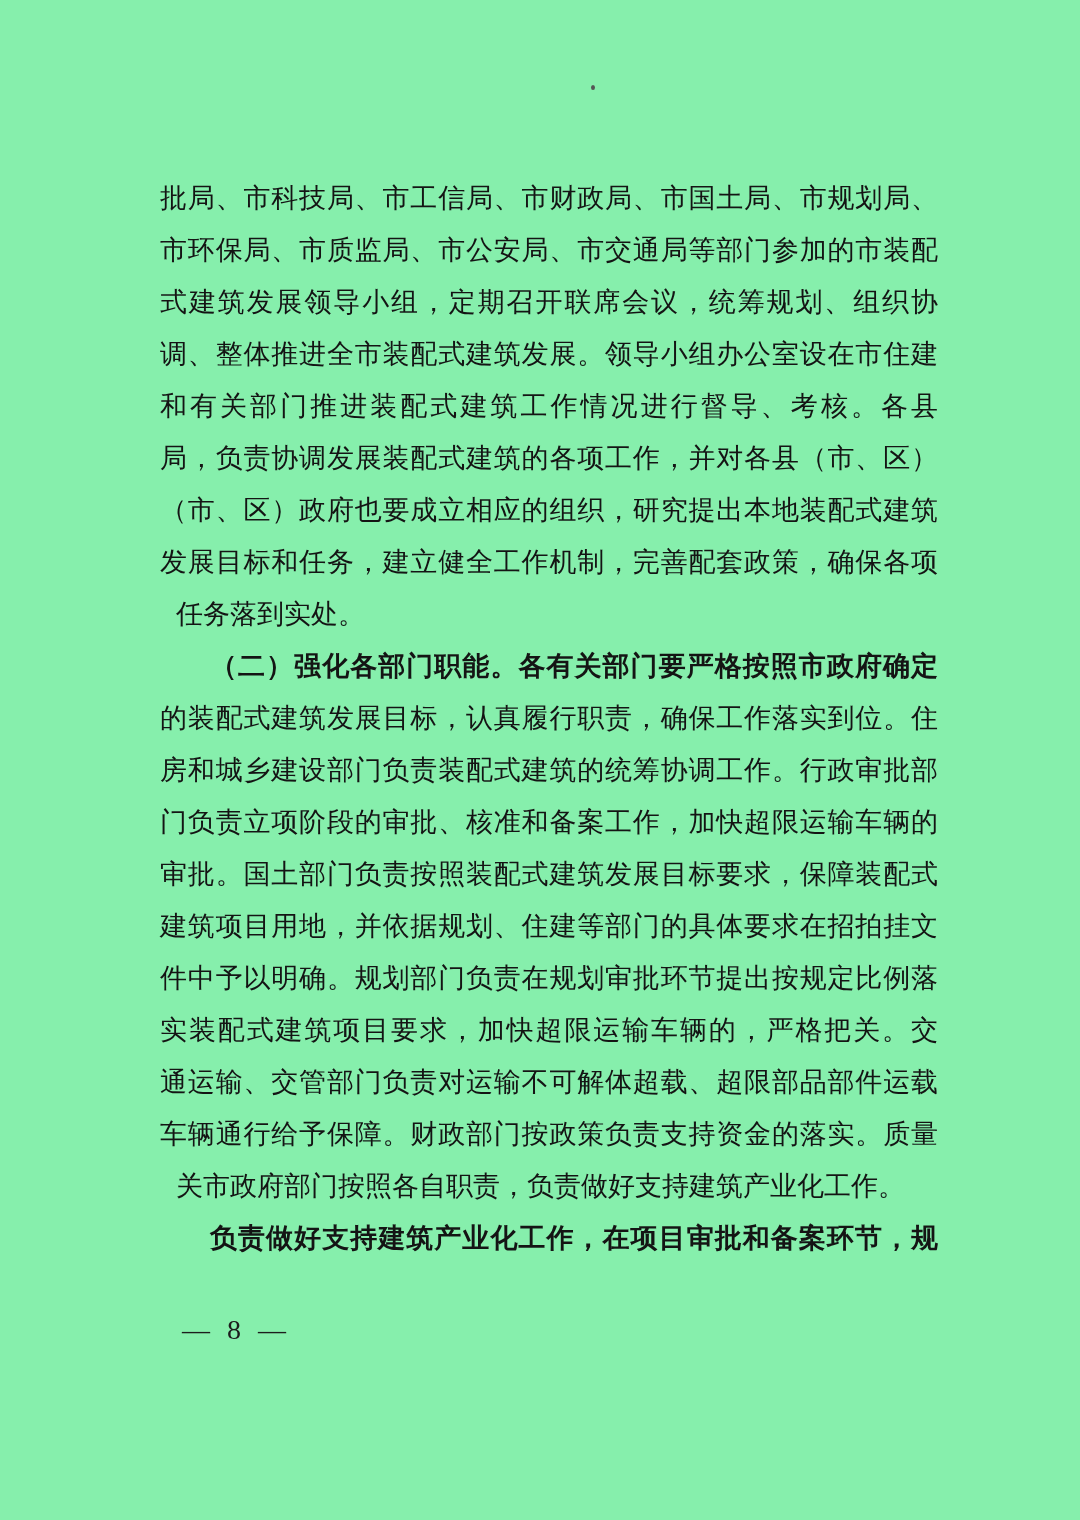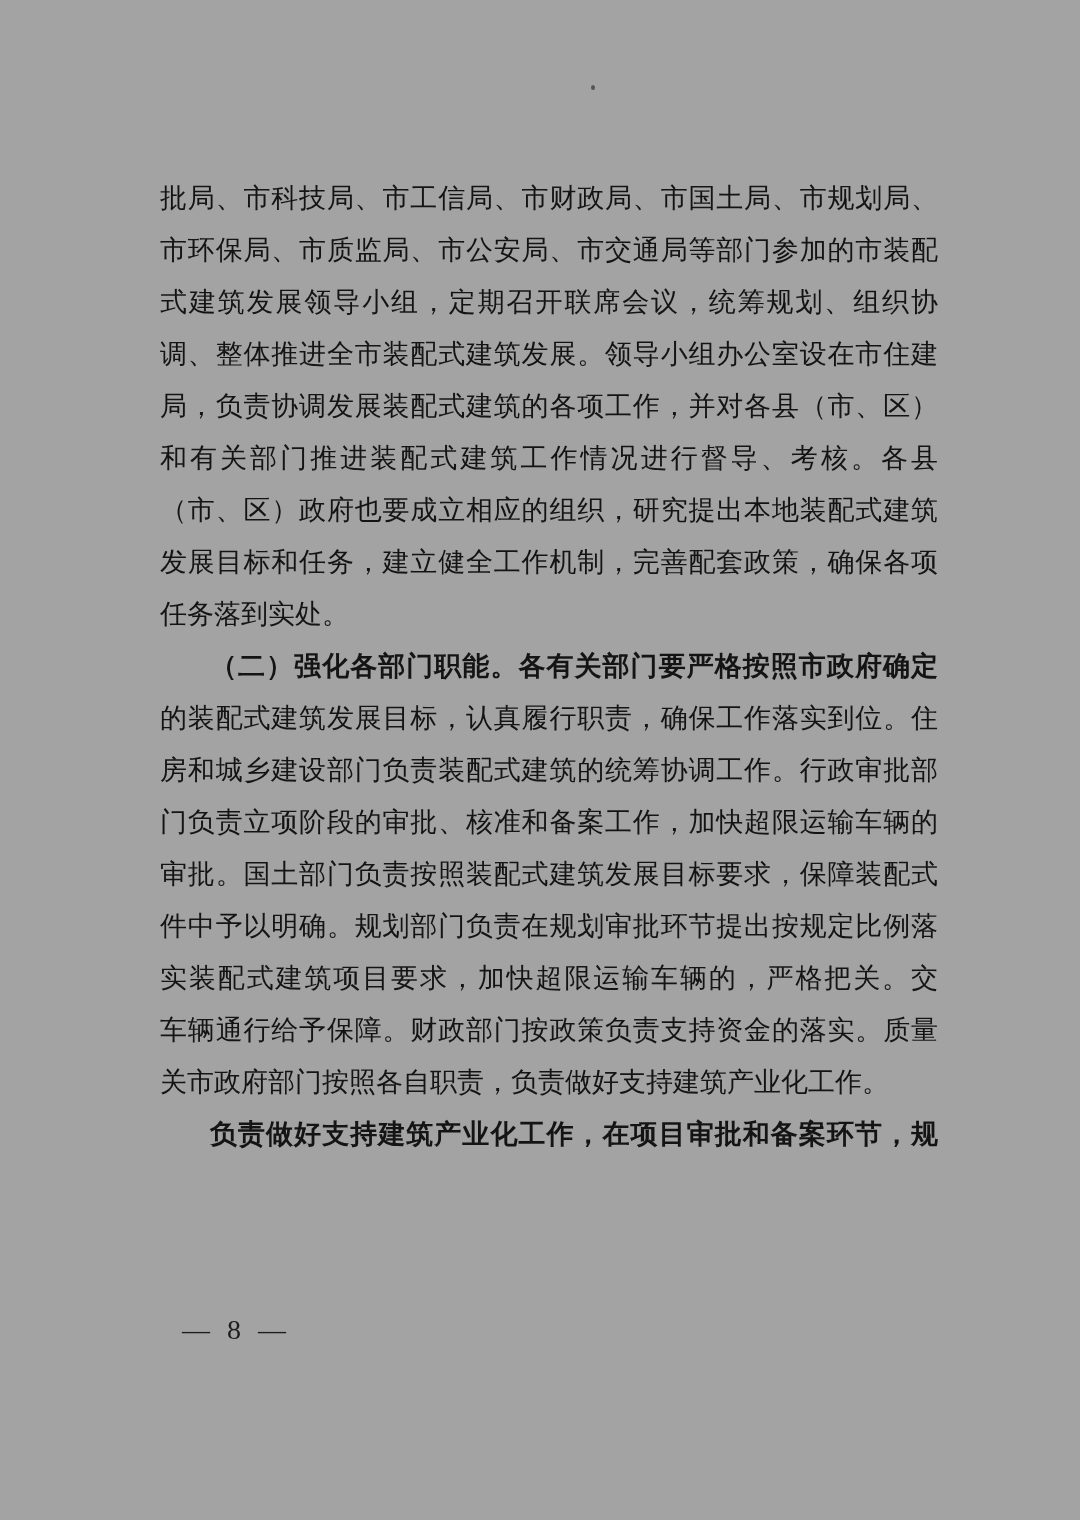--- a/index.html
+++ b/index.html
@@ -10,39 +10,40 @@
     width: 1080px;
     height: 1520px;
     position: relative;
     background: #fbfbfa;
     font-family: "Liberation Serif", "DejaVu Serif", serif;
     overflow: hidden;
   }
   .page {
     position: absolute;
     inset: 0;
-    background: #a3a3a3;
+    background: #86efac;
   }
   .text-block {
     position: absolute;
     left: 160px;
     top: 172px;
     width: 778px;
     color: #141414;
   }
   .line {
     font-size: 27px;
     height: 52px;
     line-height: 52px;
     text-align: justify;
     text-align-last: justify;
     white-space: normal;
   }
   .line.para-end {
     text-align-last: left;
+    margin-left: 16px;
   }
   .line.indent {
     text-indent: 50px;
     font-weight: bold;
   }
   .footer {
     position: absolute;
     left: 182px;
     top: 1304px;
     height: 52px;
@@ -64,30 +65,32 @@
 </head>
 <body>
 
 <div class="page">
   <div class="artifact-dot"></div>
   <div class="text-block" id="text-block">
       <div class="line">批局、市科技局、市工信局、市财政局、市国土局、市规划局、</div>
       <div class="line">市环保局、市质监局、市公安局、市交通局等部门参加的市装配</div>
       <div class="line">式建筑发展领导小组，定期召开联席会议，统筹规划、组织协</div>
       <div class="line">调、整体推进全市装配式建筑发展。领导小组办公室设在市住建</div>
+      <div class="line">和有关部门推进装配式建筑工作情况进行督导、考核。各县</div>
       <div class="line">局，负责协调发展装配式建筑的各项工作，并对各县（市、区）</div>
-      <div class="line">和有关部门推进装配式建筑工作情况进行督导、考核。各县</div>
       <div class="line">（市、区）政府也要成立相应的组织，研究提出本地装配式建筑</div>
       <div class="line">发展目标和任务，建立健全工作机制，完善配套政策，确保各项</div>
       <div class="line para-end">任务落到实处。</div>
       <div class="line indent">（二）强化各部门职能。各有关部门要严格按照市政府确定</div>
       <div class="line">的装配式建筑发展目标，认真履行职责，确保工作落实到位。住</div>
       <div class="line">房和城乡建设部门负责装配式建筑的统筹协调工作。行政审批部</div>
       <div class="line">门负责立项阶段的审批、核准和备案工作，加快超限运输车辆的</div>
       <div class="line">审批。国土部门负责按照装配式建筑发展目标要求，保障装配式</div>
+      <div class="line">建筑项目用地，并依据规划、住建等部门的具体要求在招拍挂文</div>
       <div class="line">件中予以明确。规划部门负责在规划审批环节提出按规定比例落</div>
       <div class="line">实装配式建筑项目要求，加快超限运输车辆的，严格把关。交</div>
+      <div class="line">通运输、交管部门负责对运输不可解体超载、超限部品部件运载</div>
       <div class="line">车辆通行给予保障。财政部门按政策负责支持资金的落实。质量</div>
       <div class="line para-end">关市政府部门按照各自职责，负责做好支持建筑产业化工作。</div>
       <div class="line indent">负责做好支持建筑产业化工作，在项目审批和备案环节，规</div>
     </div>
   <div class="footer">— 8 —</div>
 </div>
 
 </body></html>

